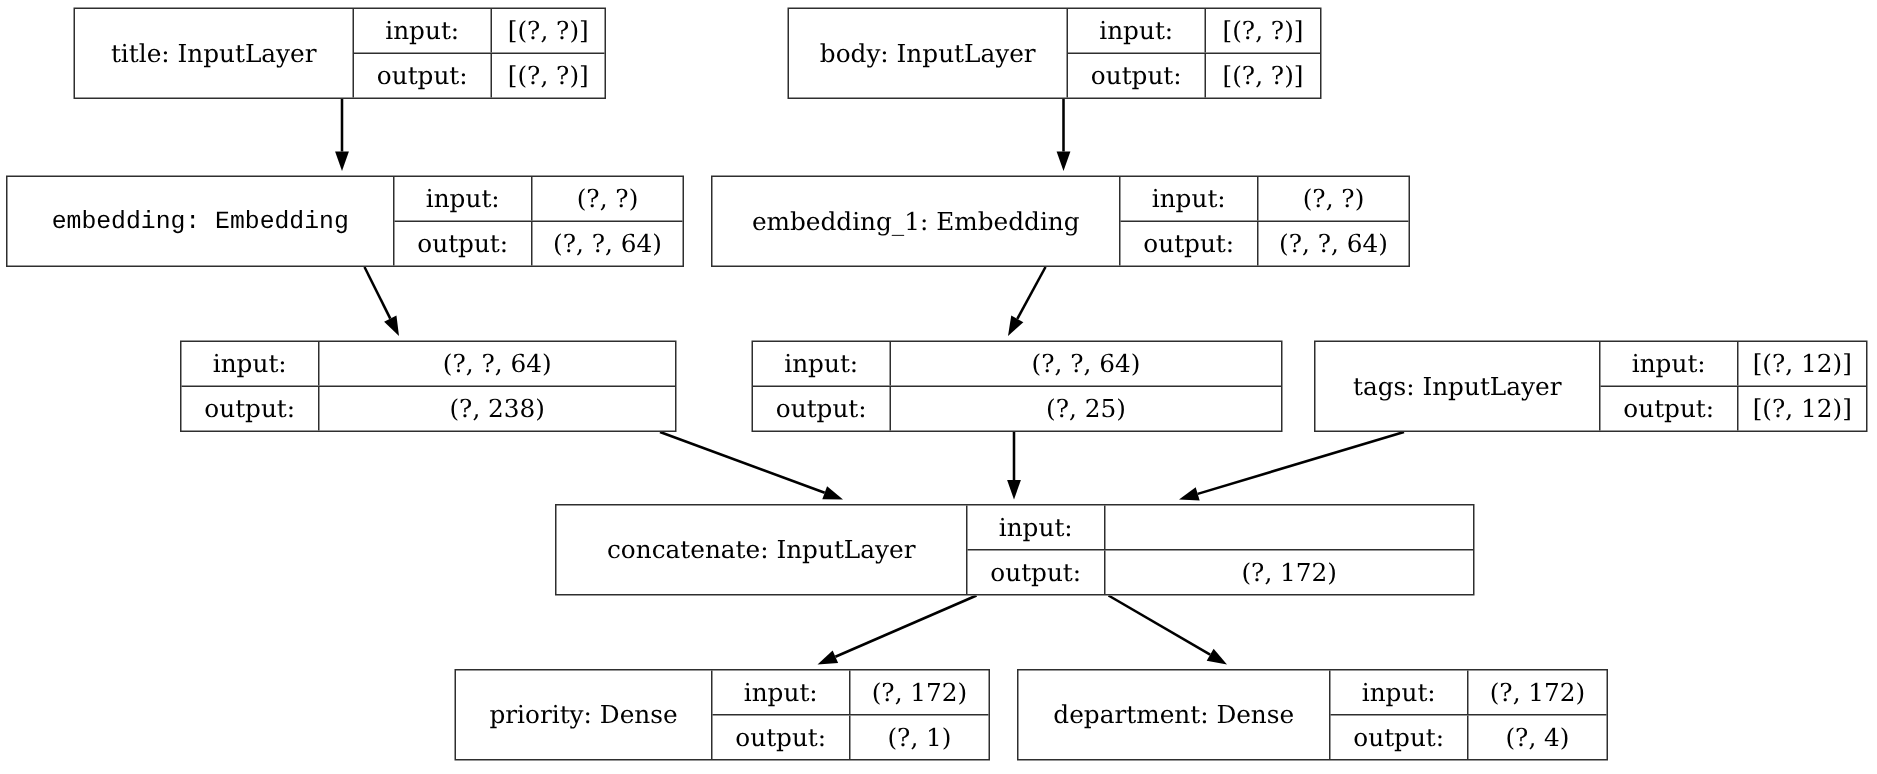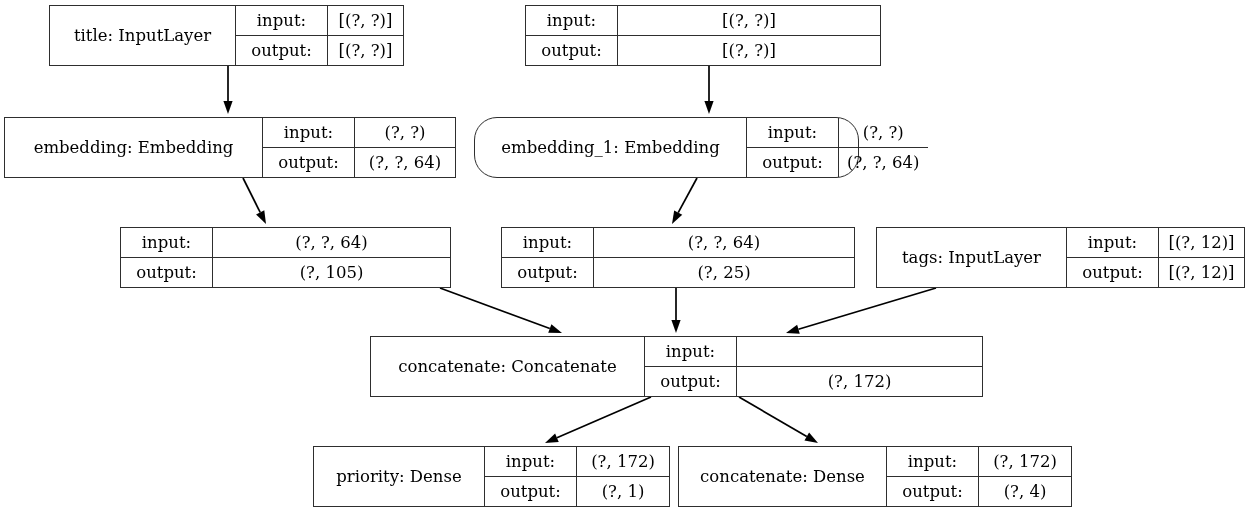--- a/index.html
+++ b/index.html
@@ -135,66 +135,67 @@
           <div class="io-label" style="width: 92px; flex: 0 0 92px;">input:</div>
           <div class="io-value">[(?, ?)]</div>
         </div>
         <div class="io-row bottom">
           <div class="io-label" style="width: 92px; flex: 0 0 92px;">output:</div>
           <div class="io-value">[(?, ?)]</div>
         </div>
       </div>
     </div>
     <div class="node" style="left: 525px; top: 5px; width: 356px; height: 61px; border-color: rgb(46, 46, 46);">
+      <div class="node-name" style="width: 186px; flex: 0 0 186px;">body: InputLayer</div>
       <div class="node-io">
         <div class="io-row top">
           <div class="io-label" style="width: 92px; flex: 0 0 92px;">input:</div>
           <div class="io-value">[(?, ?)]</div>
         </div>
         <div class="io-row bottom">
           <div class="io-label" style="width: 92px; flex: 0 0 92px;">output:</div>
           <div class="io-value">[(?, ?)]</div>
         </div>
       </div>
     </div>
     <div class="node" style="left: 4px; top: 117px; width: 452px; height: 61px; border-color: rgb(46, 46, 46);">
-      <div class="node-name" style="width: 258px; flex: 0 0 258px;">embedding: Embedding</div>
+      <div class="node-name" style="width: 258px; flex: 0 0 258px; font-family: Liberation Mono, monospace;">embedding: Embedding</div>
       <div class="node-io">
         <div class="io-row top">
           <div class="io-label" style="width: 92px; flex: 0 0 92px;">input:</div>
           <div class="io-value">(?, ?)</div>
         </div>
         <div class="io-row bottom">
           <div class="io-label" style="width: 92px; flex: 0 0 92px;">output:</div>
           <div class="io-value">(?, ?, 64)</div>
         </div>
       </div>
     </div>
-    <div class="node" style="left: 474px; top: 117px; width: 385px; height: 61px; border-color: rgb(46, 46, 46); border-radius: 23px;">
+    <div class="node" style="left: 474px; top: 117px; width: 466px; height: 61px; border-color: rgb(46, 46, 46);">
       <div class="node-name" style="width: 272px; flex: 0 0 272px;">embedding_1: Embedding</div>
       <div class="node-io">
         <div class="io-row top">
           <div class="io-label" style="width: 92px; flex: 0 0 92px;">input:</div>
           <div class="io-value">(?, ?)</div>
         </div>
         <div class="io-row bottom">
           <div class="io-label" style="width: 92px; flex: 0 0 92px;">output:</div>
           <div class="io-value">(?, ?, 64)</div>
         </div>
       </div>
     </div>
     <div class="node" style="left: 120px; top: 227px; width: 331px; height: 61px; border-color: rgb(46, 46, 46);">
       <div class="node-io">
         <div class="io-row top">
           <div class="io-label" style="width: 92px; flex: 0 0 92px;">input:</div>
           <div class="io-value">(?, ?, 64)</div>
         </div>
         <div class="io-row bottom">
           <div class="io-label" style="width: 92px; flex: 0 0 92px;">output:</div>
-          <div class="io-value">(?, 105)</div>
+          <div class="io-value">(?, 238)</div>
         </div>
       </div>
     </div>
     <div class="node" style="left: 501px; top: 227px; width: 354px; height: 61px; border-color: rgb(46, 46, 46);">
       <div class="node-io">
         <div class="io-row top">
           <div class="io-label" style="width: 92px; flex: 0 0 92px;">input:</div>
           <div class="io-value">(?, ?, 64)</div>
         </div>
         <div class="io-row bottom">
@@ -210,46 +211,46 @@
           <div class="io-label" style="width: 92px; flex: 0 0 92px;">input:</div>
           <div class="io-value">[(?, 12)]</div>
         </div>
         <div class="io-row bottom">
           <div class="io-label" style="width: 92px; flex: 0 0 92px;">output:</div>
           <div class="io-value">[(?, 12)]</div>
         </div>
       </div>
     </div>
     <div class="node" style="left: 370px; top: 336px; width: 613px; height: 61px; border-color: rgb(46, 46, 46);">
-      <div class="node-name" style="width: 274px; flex: 0 0 274px;">concatenate: Concatenate</div>
+      <div class="node-name" style="width: 274px; flex: 0 0 274px;">concatenate: InputLayer</div>
       <div class="node-io">
         <div class="io-row top">
           <div class="io-label" style="width: 92px; flex: 0 0 92px;">input:</div>
         </div>
         <div class="io-row bottom">
           <div class="io-label" style="width: 92px; flex: 0 0 92px;">output:</div>
           <div class="io-value">(?, 172)</div>
         </div>
       </div>
     </div>
-    <div class="node" style="left: 313px; top: 446px; width: 357px; height: 61px; border-color: rgb(46, 46, 46);">
+    <div class="node" style="left: 303px; top: 446px; width: 357px; height: 61px; border-color: rgb(46, 46, 46);">
       <div class="node-name" style="width: 171px; flex: 0 0 171px;">priority: Dense</div>
       <div class="node-io">
         <div class="io-row top">
           <div class="io-label" style="width: 92px; flex: 0 0 92px;">input:</div>
           <div class="io-value">(?, 172)</div>
         </div>
         <div class="io-row bottom">
           <div class="io-label" style="width: 92px; flex: 0 0 92px;">output:</div>
           <div class="io-value">(?, 1)</div>
         </div>
       </div>
     </div>
     <div class="node" style="left: 678px; top: 446px; width: 394px; height: 61px; border-color: rgb(46, 46, 46);">
-      <div class="node-name" style="width: 208px; flex: 0 0 208px;">concatenate: Dense</div>
+      <div class="node-name" style="width: 208px; flex: 0 0 208px;">department: Dense</div>
       <div class="node-io">
         <div class="io-row top">
           <div class="io-label" style="width: 92px; flex: 0 0 92px;">input:</div>
           <div class="io-value">(?, 172)</div>
         </div>
         <div class="io-row bottom">
           <div class="io-label" style="width: 92px; flex: 0 0 92px;">output:</div>
           <div class="io-value">(?, 4)</div>
         </div>
       </div>

